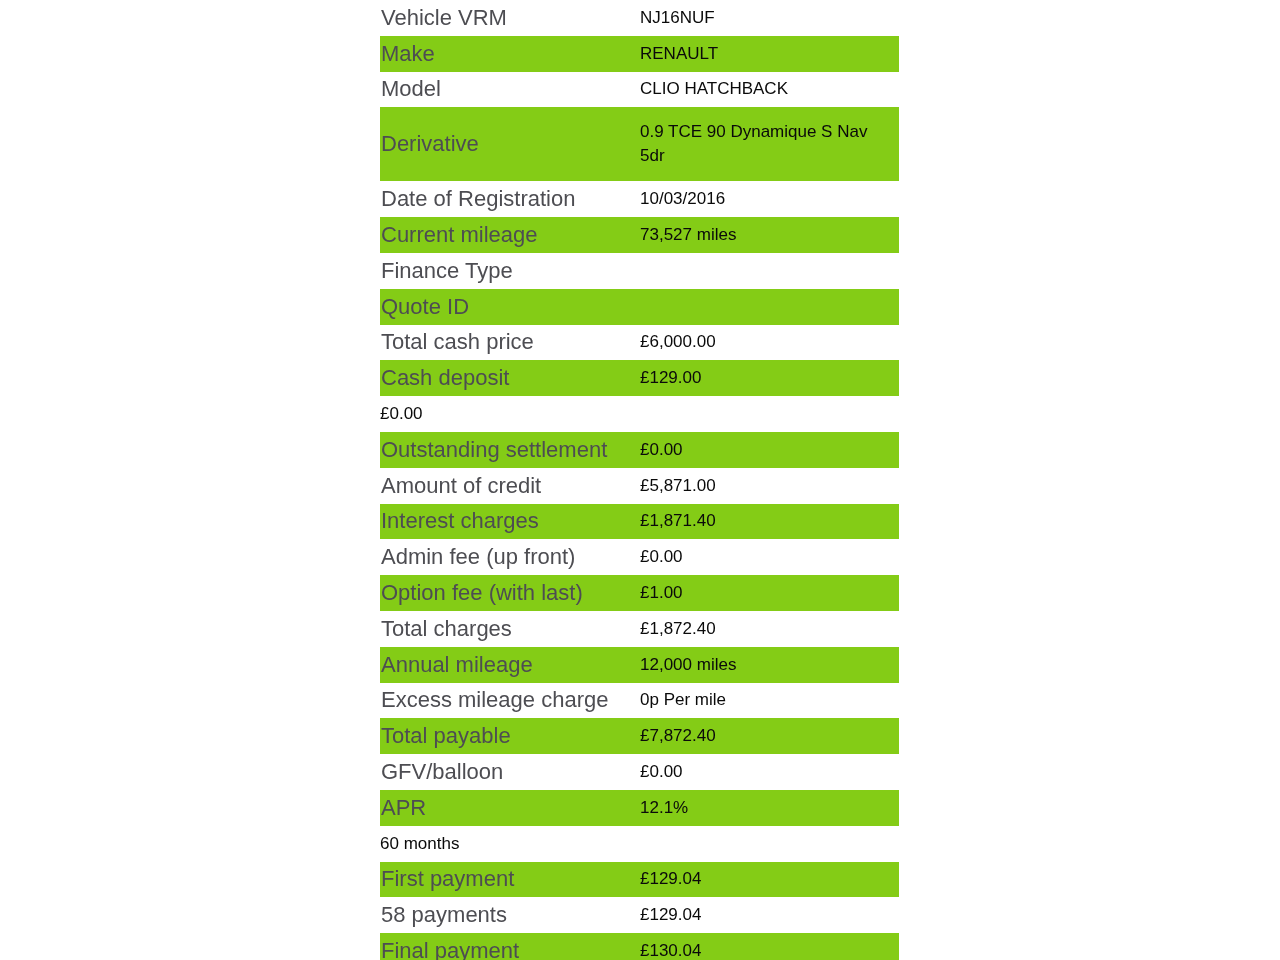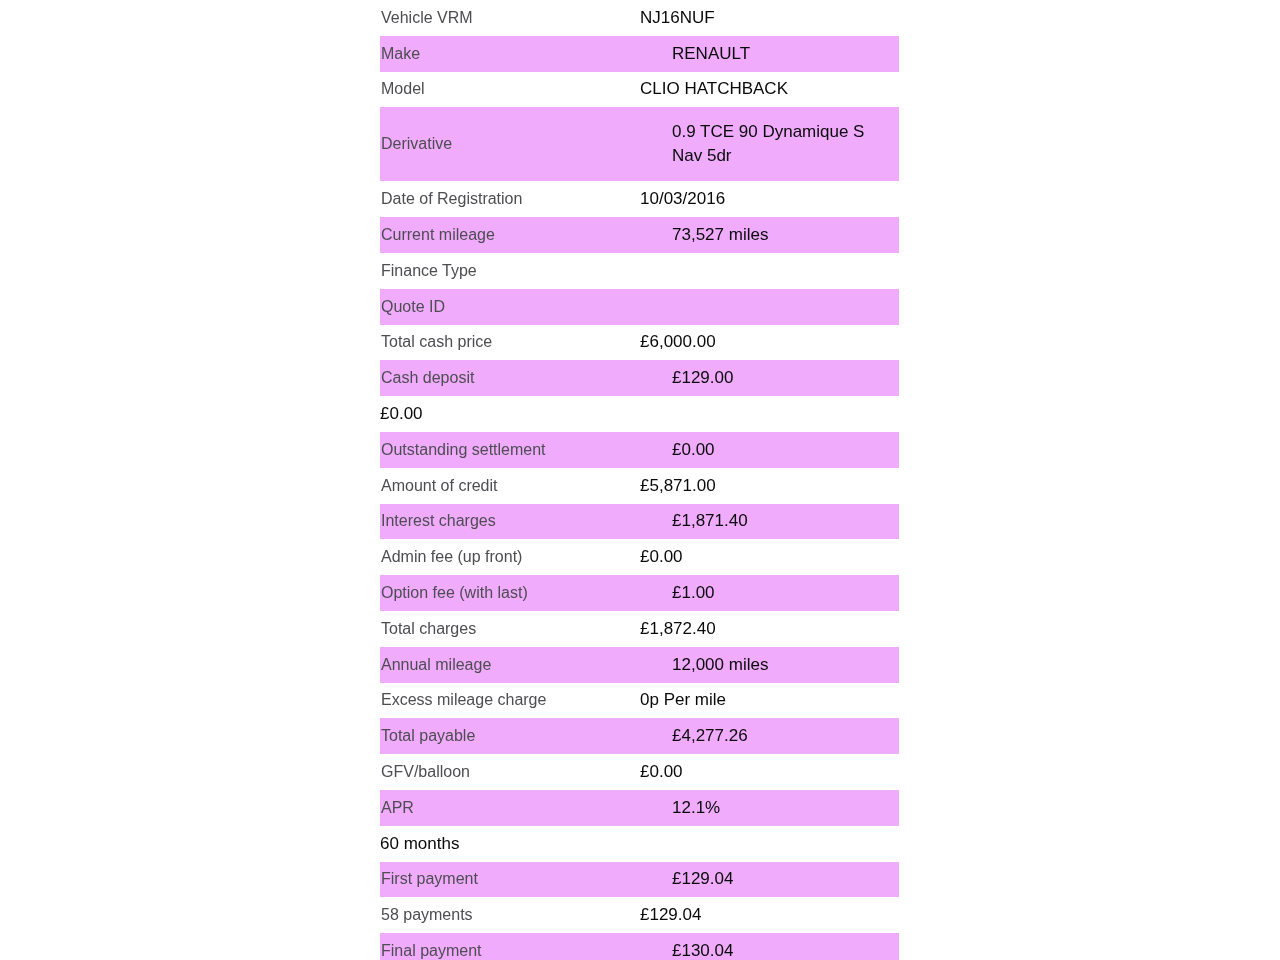--- a/index.html
+++ b/index.html
@@ -1,22 +1,22 @@
 <!DOCTYPE html>
 <html><head>
 <meta charset="utf-8">
 <style>
   html, body { margin: 0; padding: 0; background: #ffffff; }
   body { width: 1280px; height: 960px; position: relative; overflow: hidden;
          font-family: "Liberation Sans", "DejaVu Sans", sans-serif; }
   .table { position: absolute; left: 380px; top: 0; width: 519px; }
   .row { display: flex; align-items: center; height: 35.8px; box-sizing: border-box; }
   .row.tall { height: 74px; }
-  .row.alt { background: #f0abfc; gap: 32px; }
-  .label { width: 260px; padding-left: 1px; color: #4d4d52; font-size: 16px; box-sizing: border-box; }
+  .row.alt { background: #84cc16; }
+  .label { width: 260px; padding-left: 1px; color: #4d4d52; font-size: 22px; box-sizing: border-box; }
   .value { flex: 1; color: #0a0a0a; font-size: 17px; line-height: 24px; padding-right: 20px; }
 </style>
 </head>
 <body>
 
 <div class="table">
   <div class="row">
     <span class="label">Vehicle VRM</span>
     <span class="value">NJ16NUF</span>
   </div>
@@ -85,21 +85,21 @@
   <div class="row alt">
     <span class="label">Annual mileage</span>
     <span class="value">12,000 miles</span>
   </div>
   <div class="row">
     <span class="label">Excess mileage charge</span>
     <span class="value">0p Per mile</span>
   </div>
   <div class="row alt">
     <span class="label">Total payable</span>
-    <span class="value">£4,277.26</span>
+    <span class="value">£7,872.40</span>
   </div>
   <div class="row">
     <span class="label">GFV/balloon</span>
     <span class="value">£0.00</span>
   </div>
   <div class="row alt">
     <span class="label">APR</span>
     <span class="value">12.1%</span>
   </div>
   <div class="row">

